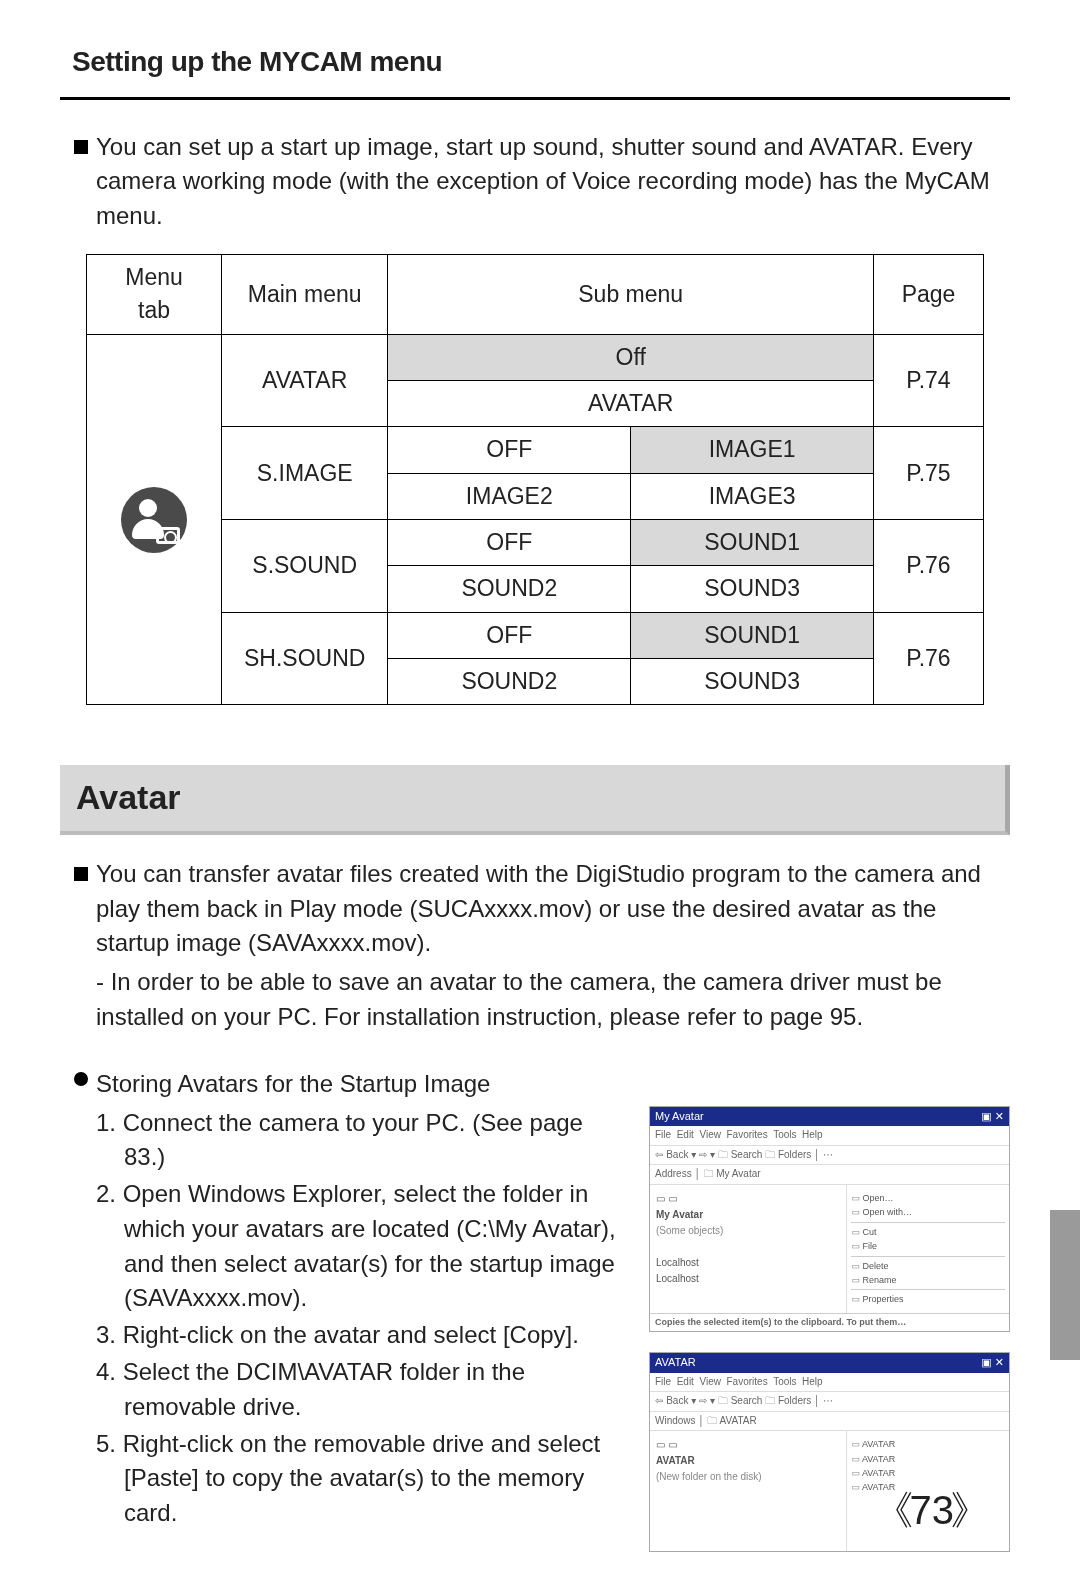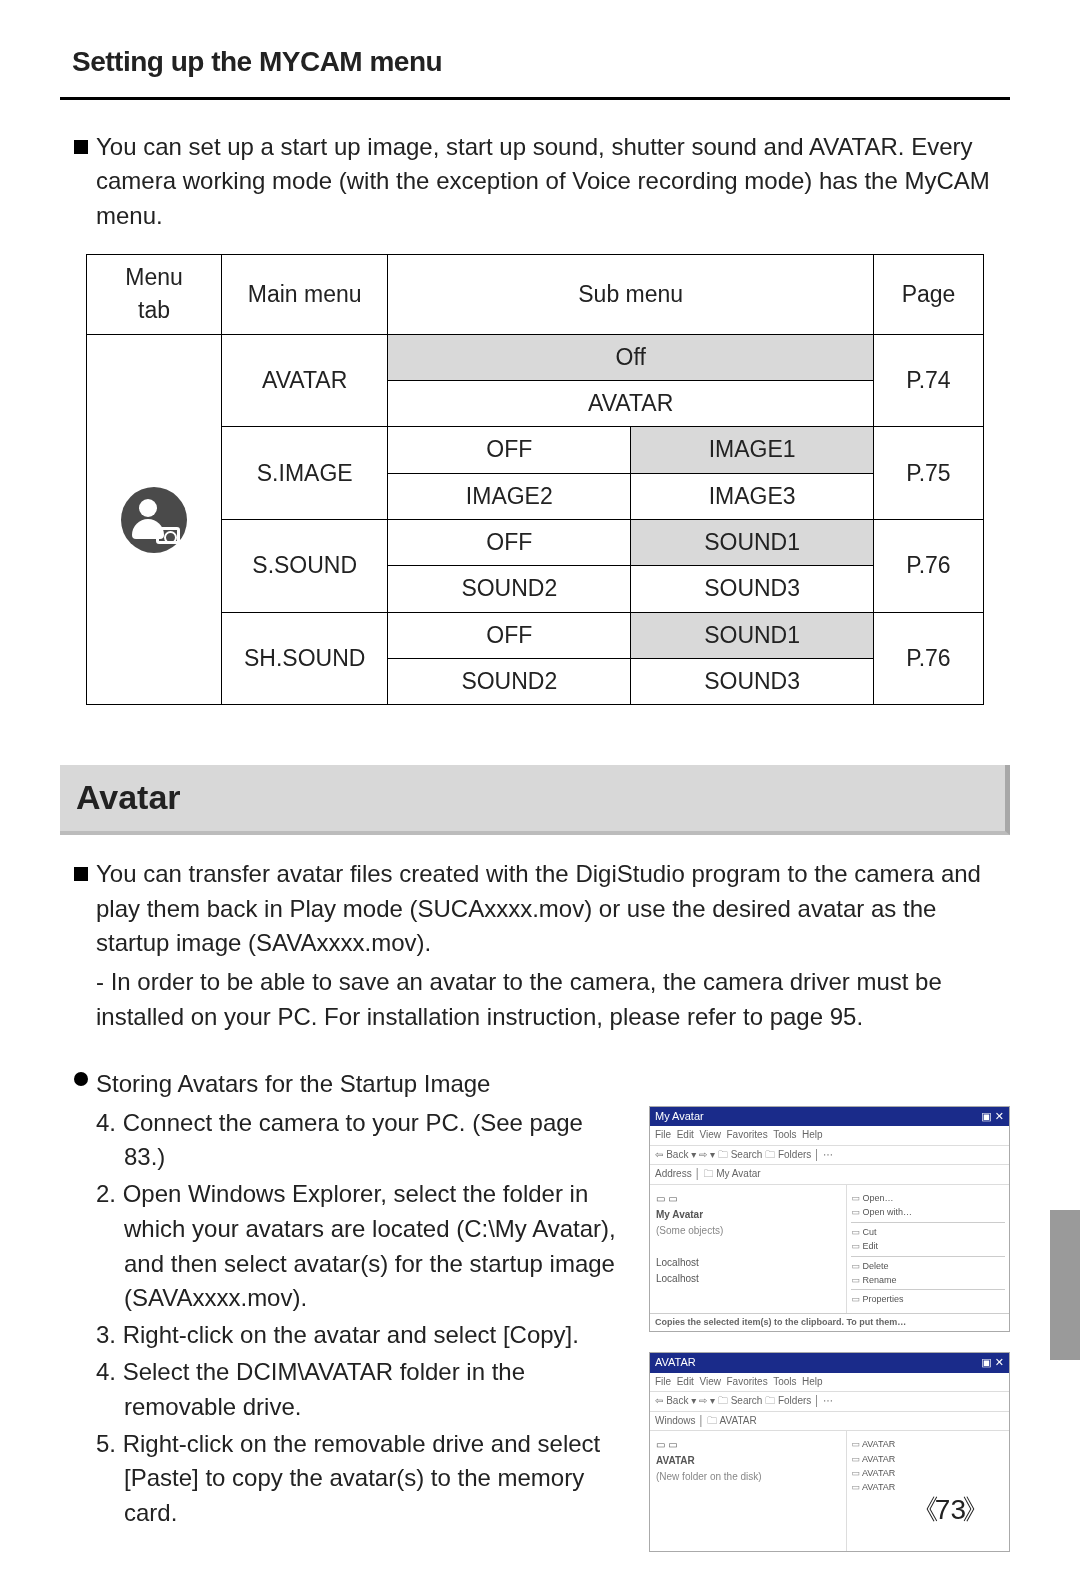--- a/index.html
+++ b/index.html
@@ -171,23 +171,23 @@
     width: 45%;
     font-size: 9px;
     color: #555;
     padding: 6px 4px;
     line-height: 1.6;
   }
   .thumb .files .row::before{content:"▭ "; color:#888;}
   .thumb .status { font-size:9px; color:#666; border-top:1px solid #ccc; padding:2px 5px;font-weight:bold;}
   .pagenum {
     position: absolute;
-    bottom: 46px;
+    bottom: 38px;
     right: 90px;
-    font-size: 28px;
+    font-size: 40px;
   }
   .pagenum::before { content: "《"; margin-right: -4px; }
   .pagenum::after  { content: "》"; margin-left: -4px; }
 </style>
 </head>
 <body>
 
 <div class="side-strip"></div>
 
 <h1>Setting up the MYCAM menu</h1>
@@ -257,21 +257,21 @@
 <div class="avatar-intro">
   <p>You can transfer avatar files created with the DigiStudio program to the camera and play them back in Play mode (SUCAxxxx.mov) or use the desired avatar as the startup image (SAVAxxxx.mov).</p>
   <p class="note1">- In order to be able to save an avatar to the camera, the camera driver must be installed on your PC. For installation instruction, please refer to page 95.</p>
 </div>
 
 <div class="storing">
   <span class="bullet"></span>
   <div class="storing-title">Storing Avatars for the Startup Image</div>
   <div class="storing-body">
     <div class="storing-list">
-      <p>4. Connect the camera to your PC. (See page 83.)</p>
+      <p>1. Connect the camera to your PC. (See page 83.)</p>
       <p>2. Open Windows Explorer, select the folder in which your avatars are located (C:\My Avatar), and then select avatar(s) for the startup image (SAVAxxxx.mov).</p>
       <p>3. Right-click on the avatar and select [Copy].</p>
       <p>4. Select the DCIM\AVATAR folder in the removable drive.</p>
       <p>5. Right-click on the removable drive and select [Paste] to copy the avatar(s) to the memory card.</p>
     </div>
     <div class="thumbs">
       <div class="thumb">
         <div class="titlebar">
             <span>My Avatar</span>
             <span>▣ ✕</span>
@@ -286,21 +286,21 @@
             <div style="color:#888">(Some objects)</div>
             <div>&nbsp;</div>
             <div>Localhost</div>
             <div>Localhost</div>
           </div>
           <div class="files">
             <div class="row">Open…</div>
             <div class="row">Open with…</div>
             <div style="border-top:1px solid #ccc;margin:2px 0"></div>
             <div class="row">Cut</div>
-            <div class="row">Edit</div>
+            <div class="row">File</div>
             <div style="border-top:1px solid #ccc;margin:2px 0"></div>
             <div class="row">Delete</div>
             <div class="row">Rename</div>
             <div style="border-top:1px solid #ccc;margin:2px 0"></div>
             <div class="row">Properties</div>
           </div>
         </div>
         <div class="status">Copies the selected item(s) to the clipboard. To put them…</div>
       </div>
 

